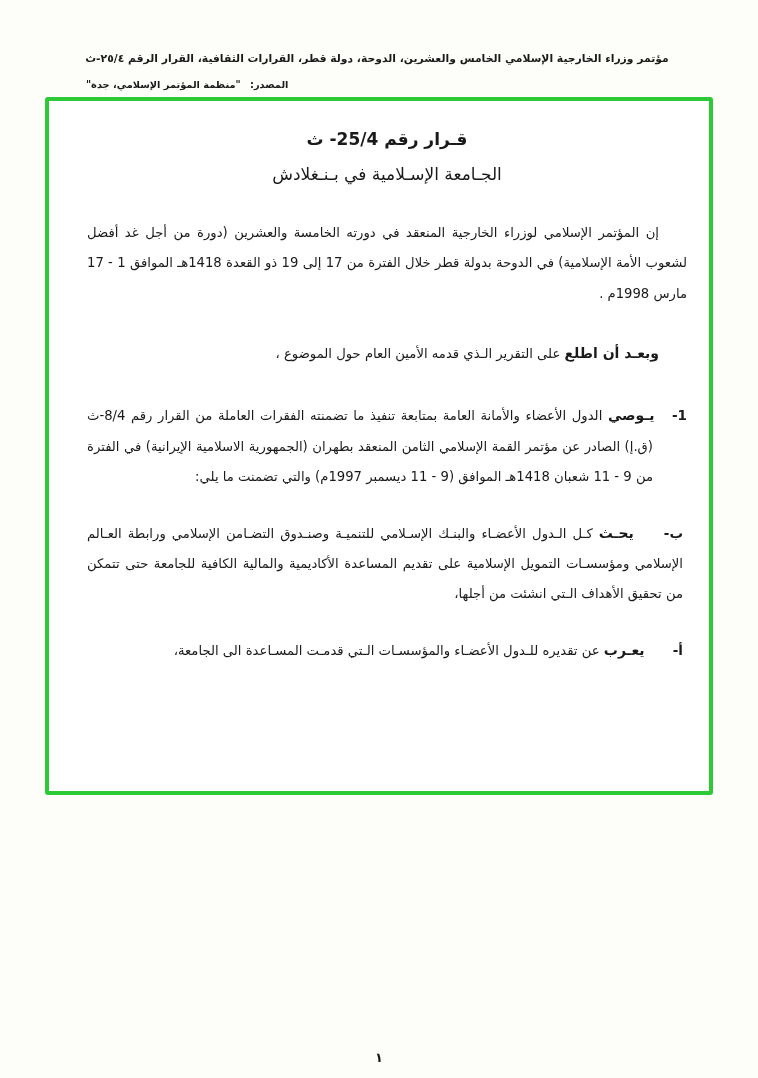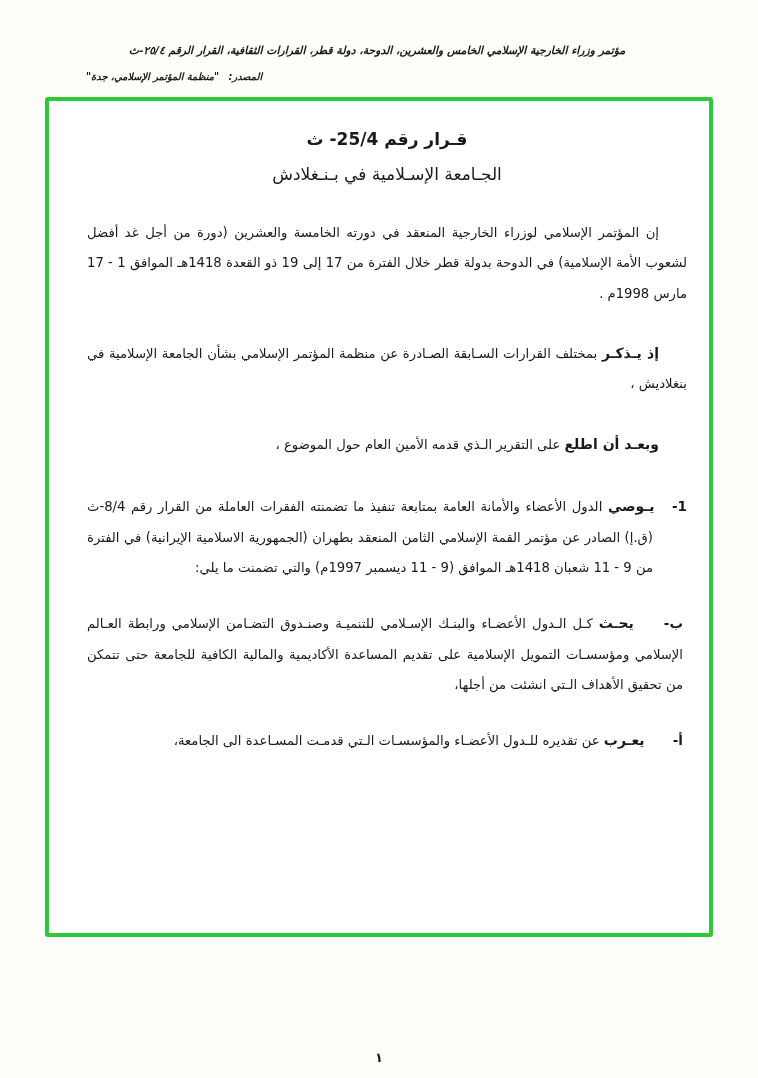--- a/index.html
+++ b/index.html
@@ -7,21 +7,21 @@
   body {
     position: relative;
     background: #fdfdfa;
     color: #1a1a1a;
     font-family: "DejaVu Sans", sans-serif;
     direction: rtl;
     overflow: hidden;
   }
 
   
-  .top-header { position: absolute; top: 44px; right: 44px; left: 40px; font-style: italic; }
+  .top-header { position: absolute; top: 52px; right: 44px; left: 40px; }
   .header-citation {
     font-size: 10.8px;
     font-weight: 700;
     text-align: center;
     white-space: nowrap;
     overflow: hidden;
   }
   .header-source {
     position: absolute;
     top: 27px;
@@ -29,21 +29,21 @@
     font-size: 9.8px;
     font-weight: 700;
     white-space: nowrap;
   }
   .header-source .src-label { margin-left: 6px; }
 
   
   .frame {
     position: absolute;
     left: 45px; top: 97px;
-    width: 668px; height: 840px;
+    width: 668px; height: 698px;
     border: 4px solid var(--frame-green, #2dc937);
     border-radius: 3px;
     background: #ffffff;
     padding: 24px 22px 8px 38px;
     overflow: hidden;
   }
 
   
   .title-block { text-align: center; margin: 4px 0 8px; }
   .title-res { font-size: 17px; font-weight: 700; margin-bottom: 15px; }
@@ -94,24 +94,20 @@
 
   <main class="frame">
 
     <div class="title-block">
       <div class="title-res">قـرار رقم 25/4- ث</div>
       <div class="title-subject">الجـامعة الإسـلامية في بـنـغلادش</div>
     </div>
 
     <p class="para preamble">إن المؤتمر الإسلامي لوزراء الخارجية المنعقد في دورته الخامسة والعشرين (دورة من أجل غد أفضل لشعوب الأمة الإسلامية) في الدوحة بدولة قطر خلال الفترة من 17 إلى 19 ذو القعدة 1418هـ الموافق 1 ‏- 17 مارس 1998م .</p>
 
-    <p class="para clause">
-      <span class="lead">إذ يـذكـر</span>
-      <span>بمختلف القرارات السـابقة الصـادرة عن منظمة المؤتمر الإسلامي بشأن الجامعة الإسلامية في بنغلاديش ،</span>
-    </p>
 
 
     <p class="para clause">
       <span class="lead">وبعـد أن اطلع</span>
       <span>على التقرير الـذي قدمه الأمين العام حول الموضوع ،</span>
     </p>
 
     <p class="para numbered">
       <span class="marker">1-</span>
       <span class="lead">يـوصي</span>

